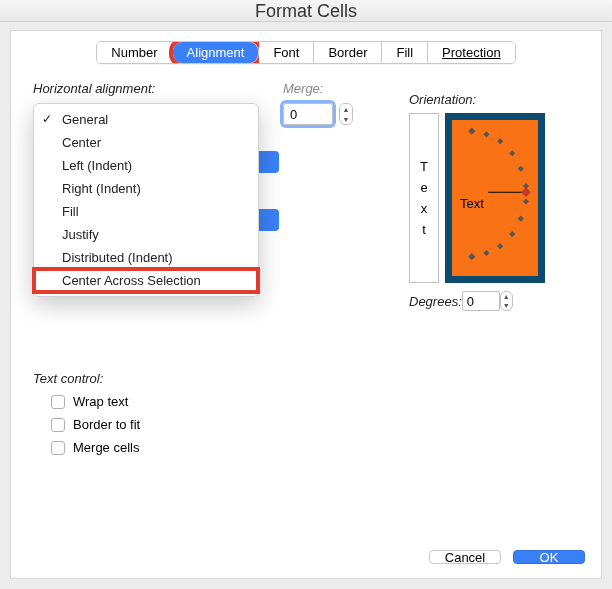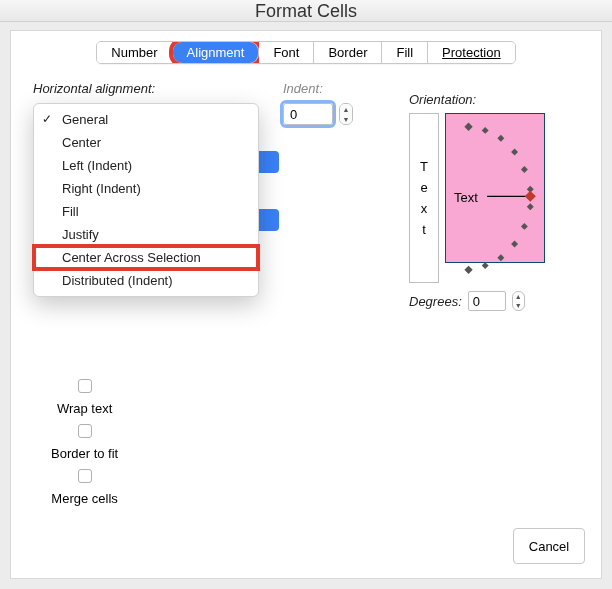--- a/index.html
+++ b/index.html
@@ -117,26 +117,26 @@
   .orient { position: absolute; right: 0; top: 11px; width: 170px; }
   .orient-row { display:flex; gap:6px; margin-top: 6px; }
   .vert-box {
     width: 30px; height: 170px;
     border: 1px solid #bfbfbf; background:#fff;
     display:flex; flex-direction:column; align-items:center; justify-content:center;
     gap: 6px;
     font-size: 13px;
   }
   .dial {
-    width: 100px; height: 150px;
-    border: 1px solid #0c4a6e; background:#f9a8d4;
+    width: 100px; height: 170px;
+    border: 7px solid #0c4a6e; background:#f97316;
     position: relative;
   }
   .dial svg { position:absolute; inset:0; }
-  .degrees-row { margin-top: 8px; display:flex; align-items:center; gap:6px; }
+  .degrees-row { margin-top: 8px; display:flex; align-items:center; }
   .deg-input {
     width: 38px; height: 20px;
     border: 1px solid #bfbfbf;
     border-radius: 2px;
     font-size: 13px;
     padding: 0 4px;
   }
   .stepper2 {
     display:flex; flex-direction:column;
     width: 13px; height: 20px;
@@ -153,33 +153,33 @@
   }
   .blue-peek2 {
     position:absolute;
     left: 222px; top: 128px;
     width: 24px; height: 22px;
     background:#3a81f7; border-radius: 4px;
     z-index: 1;
   }
   
   .text-control { position:absolute; left:0; top: 290px; }
-  .chk-row { display:flex; align-items:center; gap:8px; margin-top: 8px; padding-left: 18px; flex-direction: column;}
+  .chk-row { display:flex; align-items:center; gap:8px; margin-top: 8px; padding-left: 18px;}
   .chk {
     width: 14px; height: 14px;
     border: 1px solid #b0b0b0; border-radius: 3px;
     background: #fff;
   }
   
   .footer {
     position:absolute; right: 16px; bottom: 14px;
     display:flex; gap: 12px;
   }
   .btn {
-    min-width: 72px; height: 36px;
+    min-width: 72px; height: 14px;
     border: 1px solid #c8c8c8; border-radius: 4px;
     background: #fff;
     font-size: 13px;
     display:flex; align-items:center; justify-content:center;
     padding: 0 14px;
   }
   .btn.primary { background:#3a81f7; color:#fff; border-color:#2f6fe0; }
 </style>
 </head>
 <body>
@@ -220,30 +220,30 @@
         </div>
         <div class="menu-item">
           <span>Right (Indent)</span>
         </div>
         <div class="menu-item">
           <span>Fill</span>
         </div>
         <div class="menu-item">
           <span>Justify</span>
         </div>
+        <div class="menu-item">
+          <span>Distributed (Indent)</span>
+        </div>
         <div class="menu-item red-highlight">
           <span>Center Across Selection</span>
         </div>
-        <div class="menu-item">
-          <span>Distributed (Indent)</span>
-        </div>
       </div>
 
       <div class="indent-wrap">
-        <div class="label" style="color:#888;">Indent:</div>
+        <div class="label" style="color:#888;">Merge:</div>
         <div class="indent-field">
           <input class="num-input" value="0" style="">
           <div class="stepper">
             <div>▲</div>
             <div>▼</div>
           </div>
         </div>
       </div>
 
       <div class="orient">
@@ -282,34 +282,36 @@
           <span class="label">Degrees:</span>
           <input class="deg-input" value="0" style="">
           <div class="stepper2">
             <div>▲</div>
             <div>▼</div>
           </div>
         </div>
       </div>
 
       <div class="text-control">
+        <div class="label">Text control:</div>
         <div class="chk-row">
           <div class="chk"></div>
           <span>Wrap text</span>
         </div>
         <div class="chk-row">
           <div class="chk"></div>
           <span>Border to fit</span>
         </div>
         <div class="chk-row">
           <div class="chk"></div>
           <span>Merge cells</span>
         </div>
       </div>
 
     </div>
 
     <div class="footer">
       <div class="btn">Cancel</div>
+      <div class="btn primary">OK</div>
     </div>
 
   </div>
 </div>
 
 </body></html>

